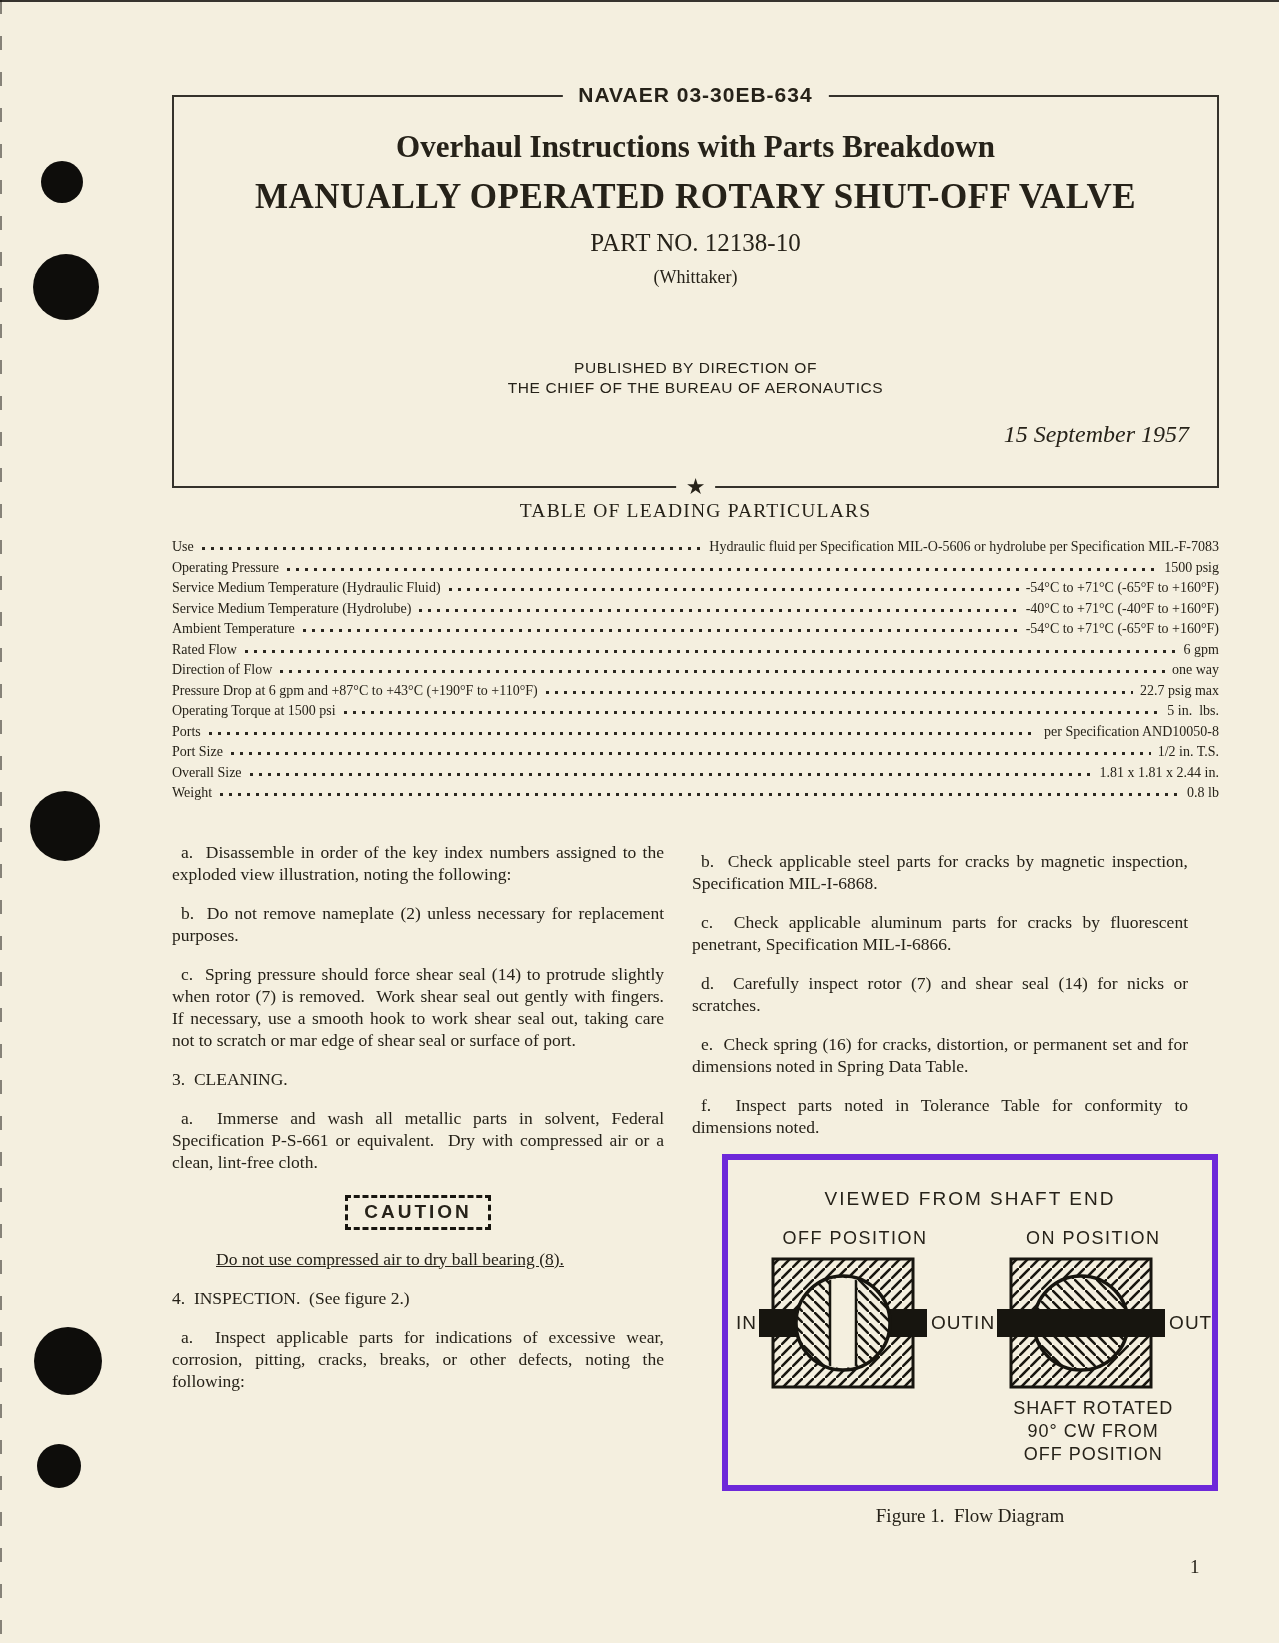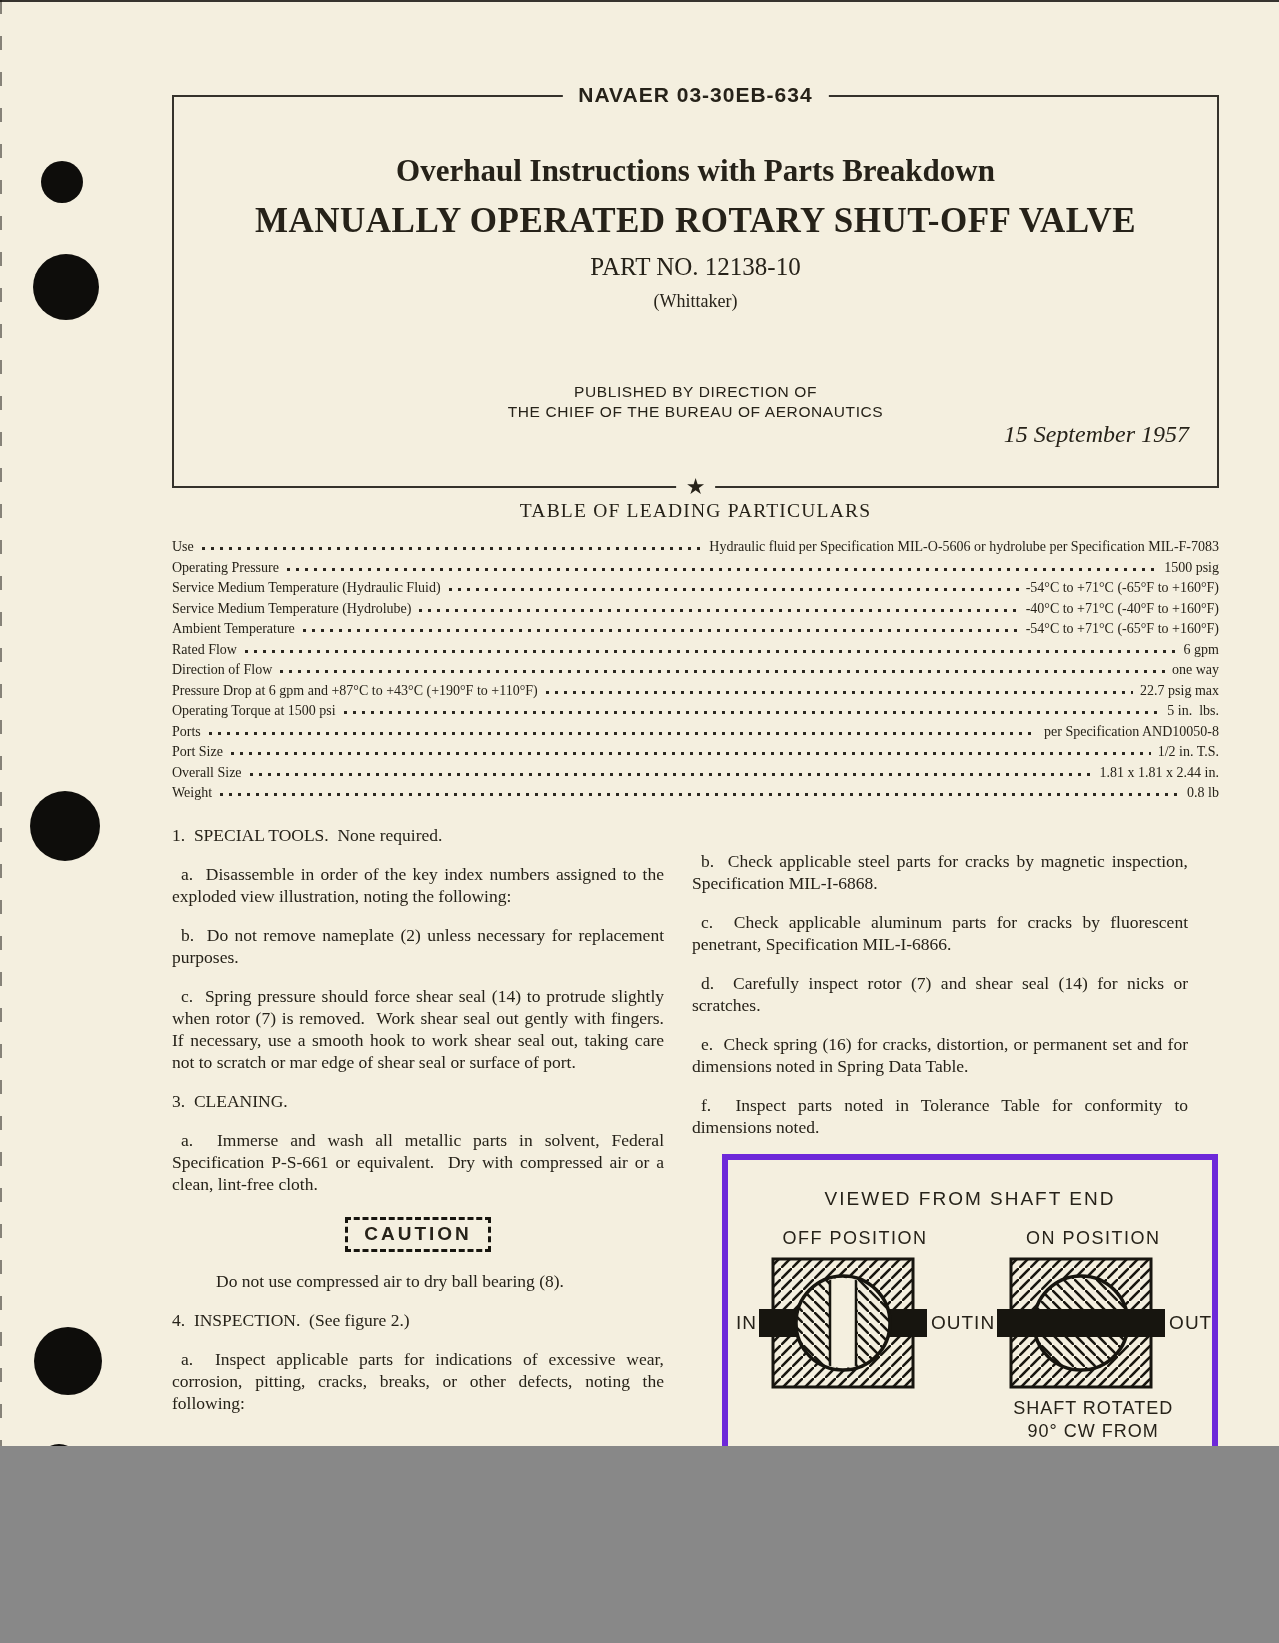--- a/index.html
+++ b/index.html
@@ -1,38 +1,38 @@
 <!DOCTYPE html>
 <html><head>
 <meta charset="utf-8">
 <style>
   html,body{margin:0;padding:0;background:#888;}
   .page{
-    position:relative;width:1279px;height:1446px;margin:0 auto;
+    position:relative;width:1279px;height:1643px;margin:0 auto;
     background:#f4efdf;color:#262219;overflow:hidden;box-sizing:border-box;
     padding:95px 60px 0 172px;
     font-family:"Liberation Serif", serif;
   }
   .scan-topline{position:absolute;top:0;left:0;width:100%;height:2px;background:#14120f;opacity:.85;}
   .scan-leftline{position:absolute;top:0;left:0;width:2px;height:100%;
     background:repeating-linear-gradient(180deg,rgba(25,22,18,.5) 0 14px,rgba(25,22,18,0) 14px 36px);}
   .hole{position:absolute;background:#0e0d0b;border-radius:50%;}
   .hole1{left:41px;top:161px;width:42px;height:42px;}
   .hole2{left:33px;top:254px;width:66px;height:66px;}
   .hole3{left:30px;top:791px;width:70px;height:70px;}
   .hole4{left:34px;top:1327px;width:68px;height:68px;}
   .hole5{left:37px;top:1444px;width:44px;height:44px;}
 
   .header-box{position:relative;height:393px;border:2px solid #35322b;box-sizing:border-box;}
   .doc-number{position:absolute;top:-14px;left:50%;transform:translateX(-50%);
     background:#f4efdf;padding:0 16px;font-family:"Liberation Sans",sans-serif;
     font-size:21px;font-weight:700;letter-spacing:1px;white-space:nowrap;}
   .star-divider{position:absolute;bottom:-17px;left:50%;transform:translateX(-50%);
     background:#f4efdf;padding:0 10px;font-size:22px;line-height:32px;}
-  .hb-title1{margin-top:56px;text-align:center;font-size:31px;font-weight:700;}
+  .hb-title1{margin-top:32px;text-align:center;font-size:31px;font-weight:700;}
   .hb-title2{margin-top:12px;text-align:center;font-size:35px;font-weight:700;letter-spacing:.5px;}
   .hb-part{margin-top:12px;text-align:center;font-size:25px;}
   .hb-mfr{margin-top:10px;text-align:center;font-size:18px;}
   .hb-pub{margin-top:70px;text-align:center;font-family:"Liberation Sans",sans-serif;
     font-size:15.5px;letter-spacing:.6px;line-height:20px;}
   .hb-date{position:absolute;right:28px;bottom:38px;font-style:italic;font-size:24px;}
 
   .particulars{margin-top:12px;}
   .part-title{text-align:center;font-size:19.5px;letter-spacing:1.2px;margin-bottom:15px;}
   .prow{display:flex;align-items:baseline;font-size:14px;line-height:20.5px;}
@@ -44,21 +44,21 @@
   .columns{display:flex;margin-top:20px;}
   .col-left{width:492px;}
   .col-right{width:496px;margin-left:28px;padding-top:26px;}
   .para{font-size:17.5px;line-height:22px;text-align:justify;white-space:pre-wrap;margin-top:17px;}
   .para.first{margin-top:0;}
   .indent{text-indent:9px;}
 
   .caution-wrap{margin-top:22px;display:flex;justify-content:center;}
   .caution-box{border:3px dashed #17150f;padding:3px 16px 4px;
     font-family:"Liberation Sans",sans-serif;font-weight:700;font-size:19px;letter-spacing:3px;}
-  .caution-note{margin:18px 6px 0 44px;font-size:17.5px;line-height:22px;white-space:pre-wrap;}
+  .caution-note{margin:18px 6px 0 44px;font-size:17.5px;line-height:22px;white-space:pre-wrap;text-decoration:underline;}
 
   .figure-box{margin-top:16px;margin-left:30px;margin-right:-30px;border:6px solid #6d28d9;
     height:337px;position:relative;font-family:"Liberation Sans",sans-serif;box-sizing:border-box;}
   .fig-title{margin-top:28px;text-align:center;font-size:19px;letter-spacing:2px;}
   .fig-row{display:flex;justify-content:space-between;padding:18px 10px 0 8px;}
   .valve{display:flex;flex-direction:column;}
   .valve-label{text-align:center;font-size:18px;letter-spacing:1.5px;margin-bottom:8px;}
   .valve-row{display:flex;align-items:center;}
   .io{font-size:19px;letter-spacing:1px;font-weight:400;}
   .io.in{margin-right:2px;}
@@ -158,21 +158,20 @@
       </div>
     <div class="prow">
         <span class="plabel">Weight</span>
         <span class="leader"></span>
         <span class="pvalue">0.8 lb</span>
       </div>
   </div>
 
   <div class="columns">
     <div class="col-left">
-      <div class="para first">1.  SPECIAL TOOLS.  None required.</div>
       <div class="para indent">a.  Disassemble in order of the key index numbers assigned to the exploded view illustration, noting the following:</div>
       <div class="para indent">b.  Do not remove nameplate (2) unless necessary for replacement purposes.</div>
       <div class="para indent">c.  Spring pressure should force shear seal (14) to protrude slightly when rotor (7) is removed.  Work shear seal out gently with fingers.  If necessary, use a smooth hook to work shear seal out, taking care not to scratch or mar edge of shear seal or surface of port.</div>
       <div class="para">3.  CLEANING.</div>
       <div class="para indent">a.  Immerse and wash all metallic parts in solvent, Federal Specification P-S-661 or equivalent.  Dry with compressed air or a clean, lint-free cloth.</div>
       <div class="caution-wrap">
         <span class="caution-box">CAUTION</span>
       </div>
       <div class="caution-note">Do not use compressed air to dry ball bearing (8).</div>
       <div class="para">4.  INSPECTION.  (See figure 2.)</div>

